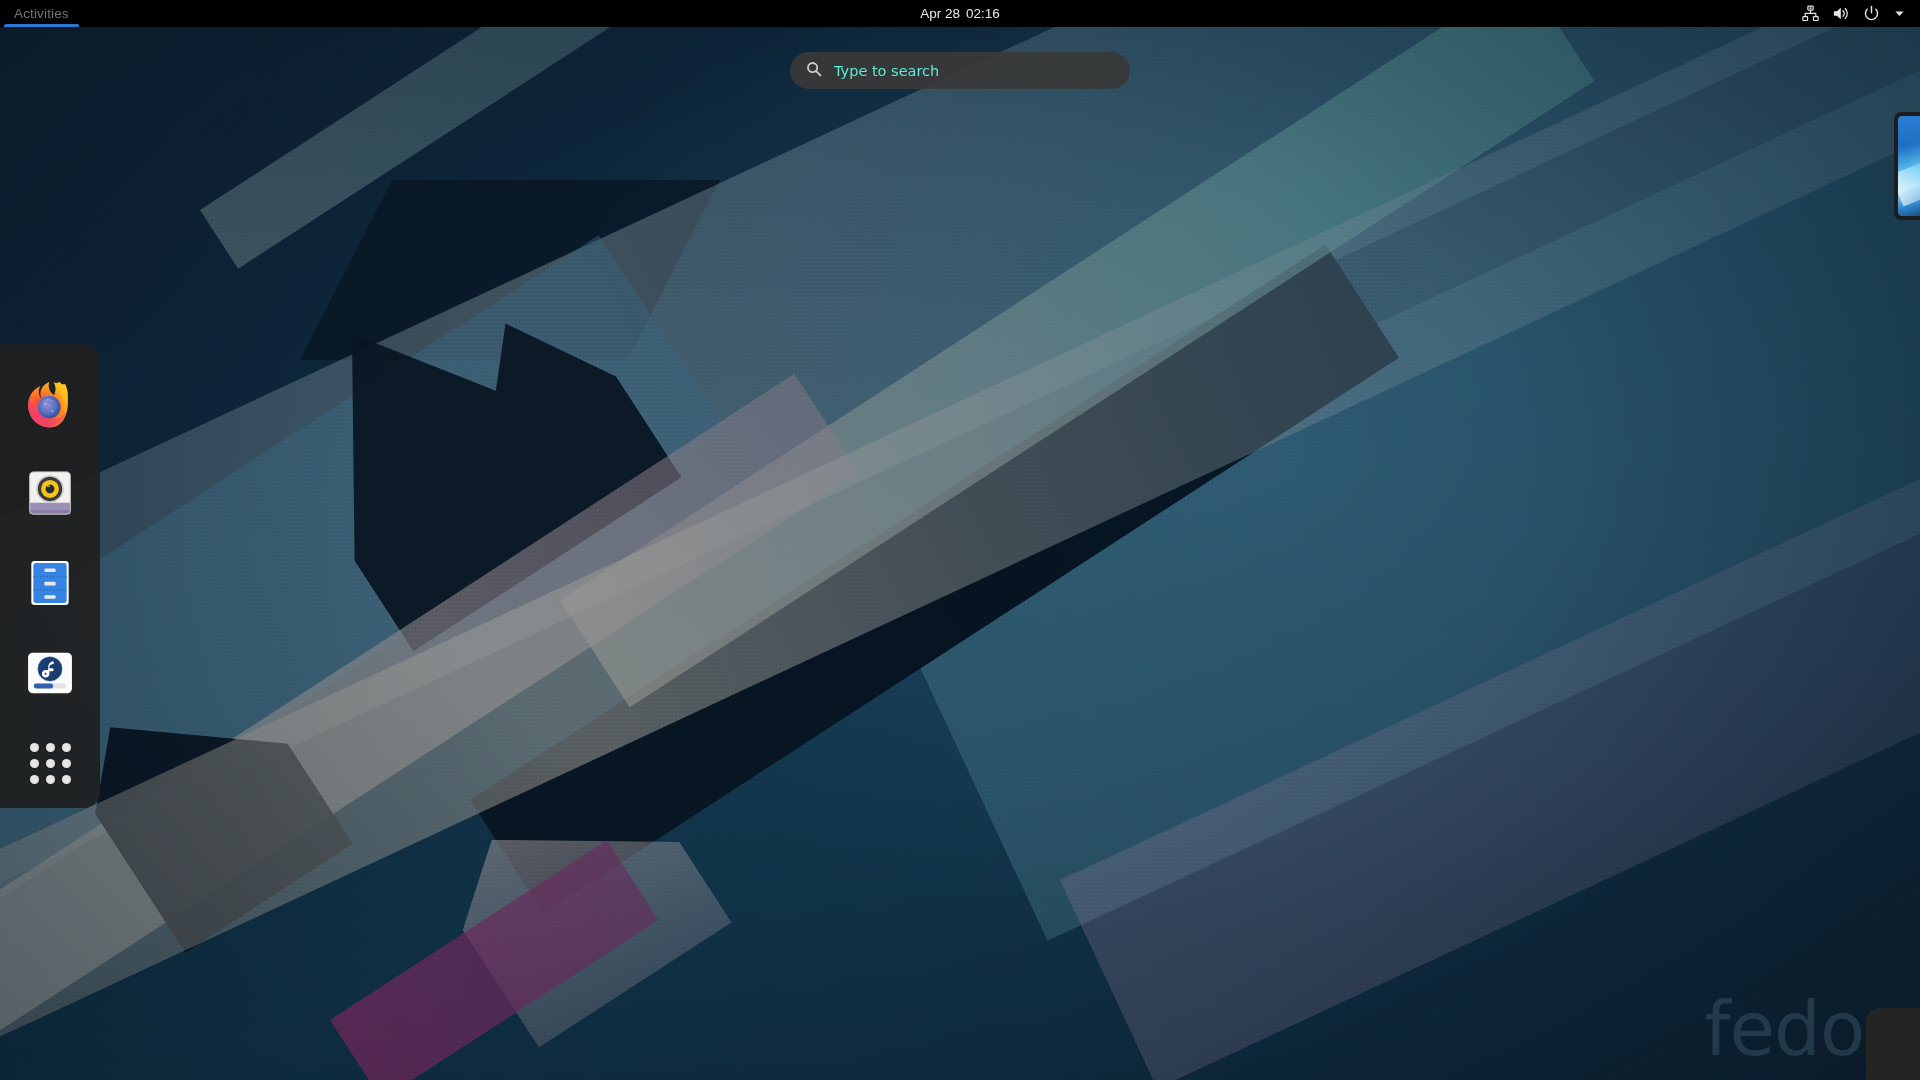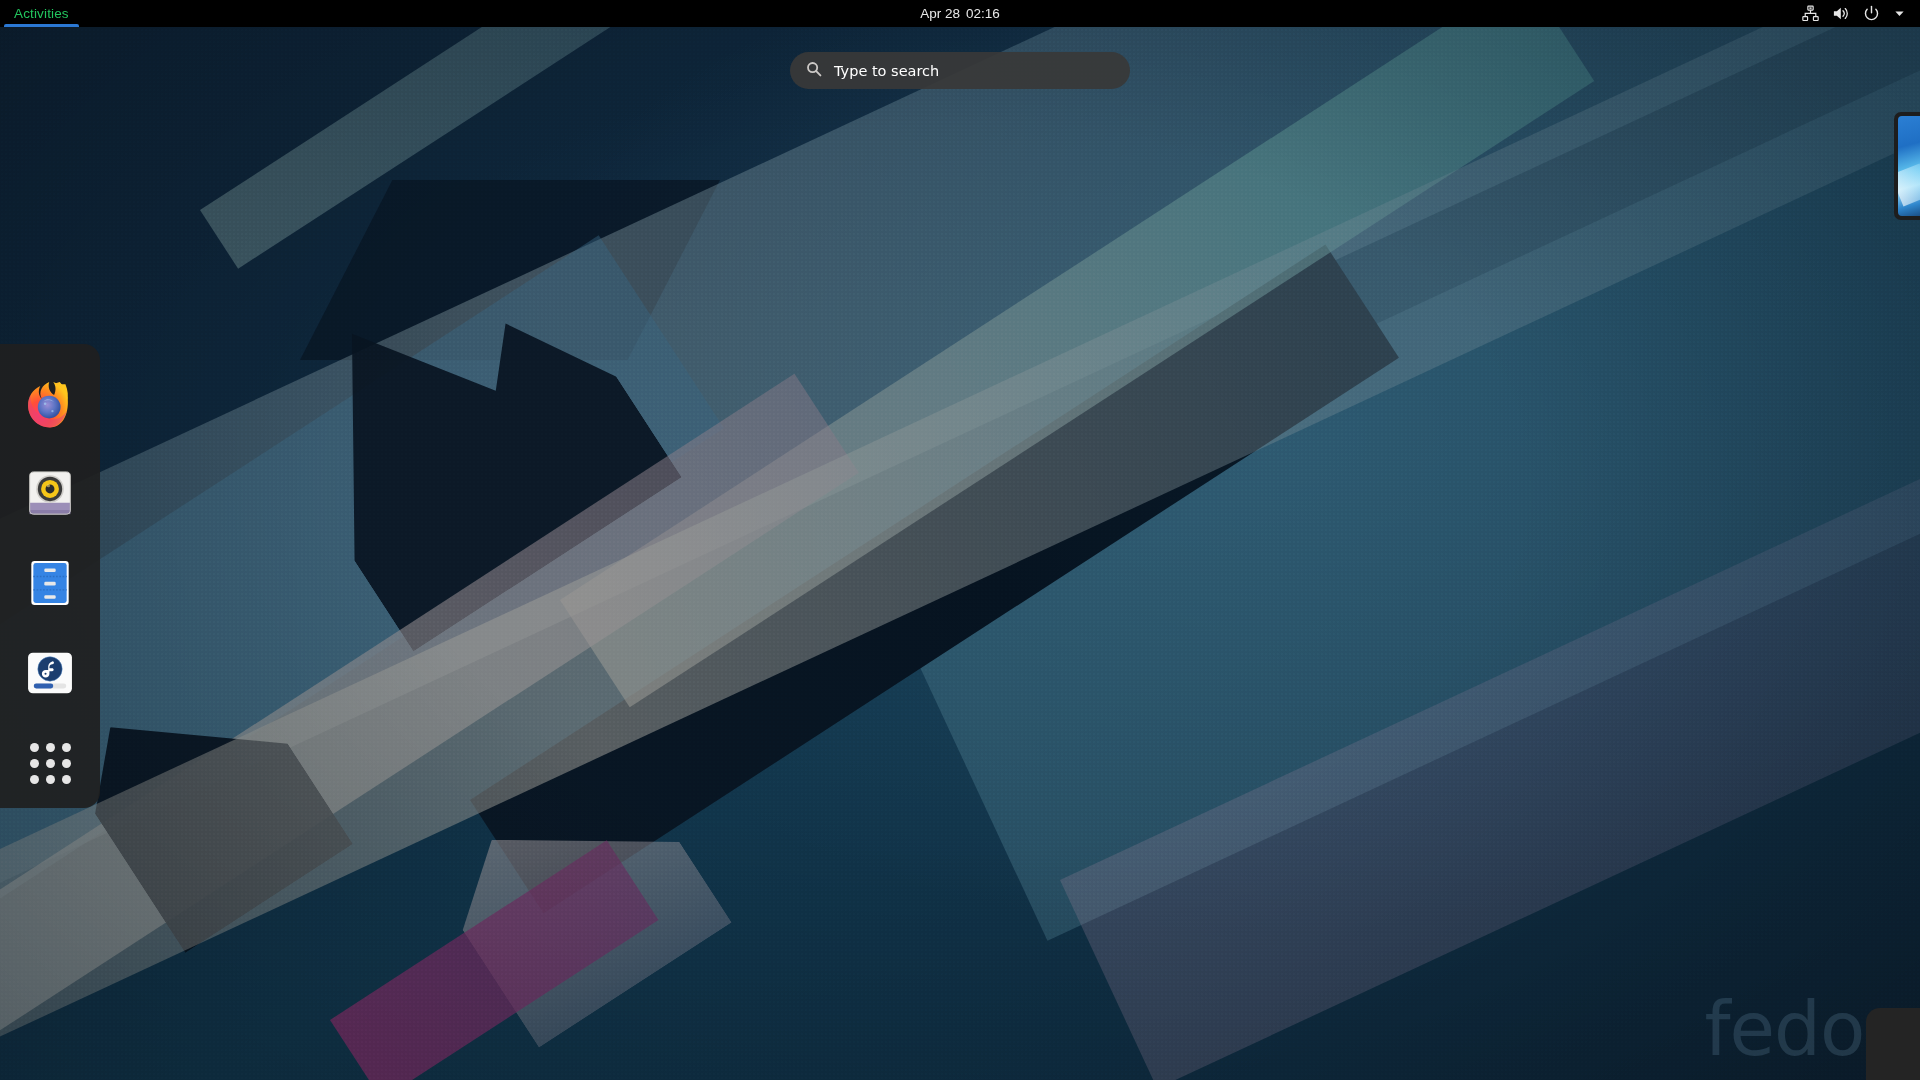--- a/index.html
+++ b/index.html
@@ -148,21 +148,21 @@
     width:1920px; height:27px;
     background:#000;
     display:flex; align-items:center;
     z-index:60;
   }
   #activities {
     position:relative;
     height:27px;
     display:flex; align-items:center;
     padding:0 14px 0 14px;
-    color:#22c55e;
+    color:#737373;
     font-size:13.5px;
     line-height:27px;
     cursor:pointer;
     letter-spacing:0.15px;
   }
   #activities .underline {
     position:absolute;
     left:4px; right:4px; bottom:0px;
     height:3px;
     background:#2b78d4;
@@ -198,21 +198,21 @@
     background:rgba(56,56,56,0.92);
     border-radius:19px;
     display:flex; align-items:center;
     padding:0 16px;
     gap:12px;
     z-index:50;
     cursor:text;
   }
   #searchbar .sicon { flex:0 0 auto; opacity:0.92; }
   #searchbar .sph {
-    color:#ffffff;
+    color:#5eead4;
     font-size:14.5px;
     font-family:"DejaVu Sans", sans-serif;
   }
 
   
   #dock {
     position:absolute;
     left:0; top:344px;
     width:100px; height:464px;
     background:rgba(32,32,32,0.92);

